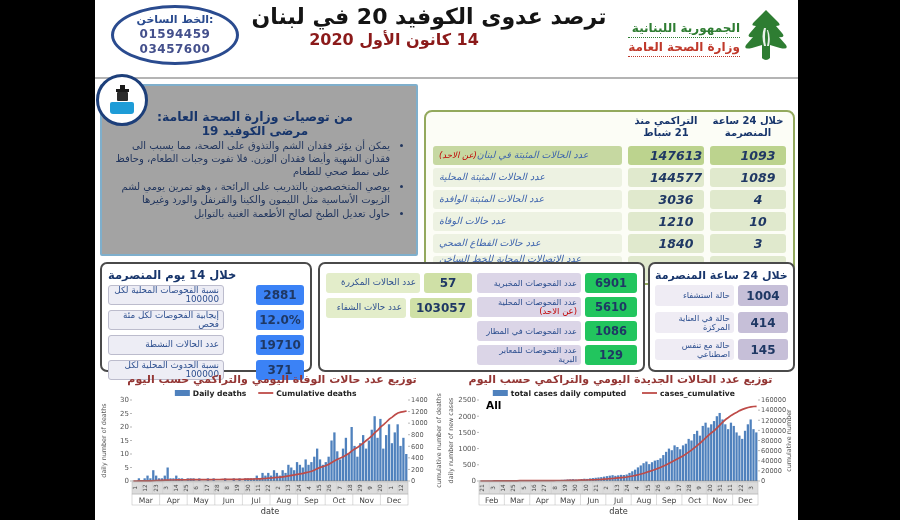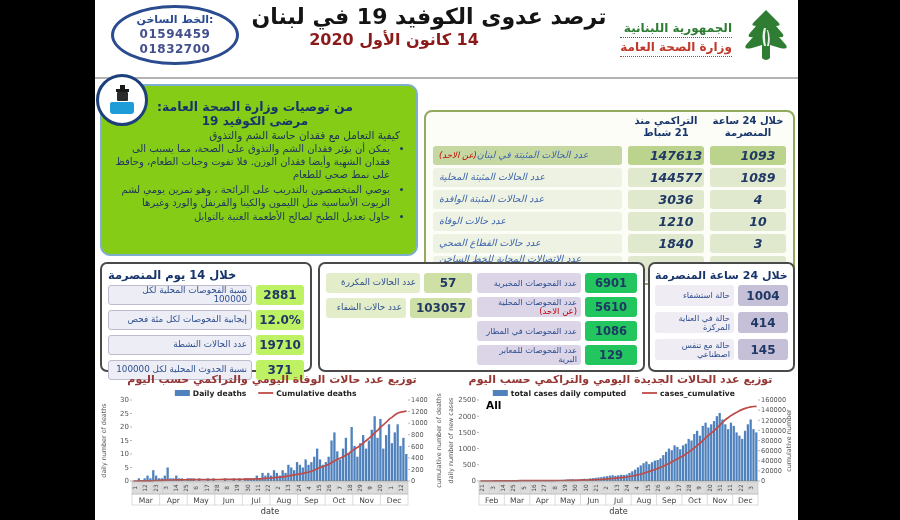--- a/index.html
+++ b/index.html
@@ -8,29 +8,29 @@
   .content{position:absolute;left:95px;top:0;width:703px;height:520px;background:#fff;}
 
   
   .hotline{position:absolute;left:16px;top:5px;width:128px;height:60px;border:3px solid #2a4b8f;
     border-radius:50%;display:flex;flex-direction:column;align-items:center;justify-content:center;
     color:#2a4b8f;font-weight:bold;font-size:11px;line-height:1.25;background:#fff;}
   .hotline .num{color:#44508c;font-size:12px;font-weight:600;letter-spacing:.5px;}
   .main-title{position:absolute;left:150px;top:4px;width:368px;text-align:center;}
   .main-title .t1{font-size:22px;color:#141414;font-weight:600;direction:rtl;}
   .main-title .t2{font-size:16px;color:#8b1a1a;font-weight:bold;direction:rtl;margin-top:1px;padding-right:70px;}
-  .gov-logo{position:absolute;right:6px;top:8px;display:flex;align-items:center;gap:8px;}
+  .gov-logo{position:absolute;right:6px;top:8px;display:flex;align-items:center;gap:0;}
   .gov-logo .txt{text-align:right;direction:rtl;line-height:1.5;}
   .gov-logo .g1{color:#2e7d32;font-weight:bold;font-size:12px;border-bottom:1px dotted #2e7d32;}
   .gov-logo .g2{color:#c0392b;font-weight:bold;font-size:12px;border-bottom:1px dotted #c0392b;}
   .hdr-divider{position:absolute;left:0;top:77px;width:703px;height:2px;background:#b4b4b4;}
 
   
-  .reco{position:absolute;left:5px;top:84px;width:318px;height:172px;background:#84cc16;
-    border:2px solid #7fafcc;border-radius:10px;padding:13px 16px 4px 8px;direction:rtl;color:#1c2f55;}
+  .reco{position:absolute;left:5px;top:84px;width:318px;height:172px;background:#a3a3a3;
+    border:2px solid #7fafcc;border-radius:2px;padding:23px 16px 4px 8px;direction:rtl;color:#1c2f55;}
   .reco .rt{font-size:12.5px;font-weight:bold;color:#17356b;text-align:center;}
   .reco .rs{font-size:12px;font-weight:bold;color:#17356b;text-align:center;}
   .reco .ri{font-size:10.5px;margin-top:1px;}
   .reco ul{margin:1px 10px 0 0;padding:0;list-style:disc;}
   .reco li{font-size:10px;line-height:1.32;color:#22365e;margin-bottom:1px;}
   .reco-icon{position:absolute;left:1px;top:74px;width:52px;height:52px;border-radius:50%;
     background:#fff;border:3px solid #1d3f7a;display:flex;align-items:center;justify-content:center;z-index:5;}
 
   
   .gtable{position:absolute;left:329px;top:82px;width:371px;height:175px;background:#fcfdf6;
@@ -53,21 +53,21 @@
   
   .mbox{position:absolute;top:262px;background:#fff;border:2px solid #4a4a4a;border-radius:7px;}
   .mbox .mh{font-size:11.5px;font-weight:bold;color:#17356b;text-align:left;direction:rtl;margin:2px 0 3px;}
   .prow{display:flex;gap:4px;margin-bottom:5px;height:20px;}
   .prow .plbl{flex:1;border-radius:3px;font-size:8.8px;color:#2d4f8f;direction:rtl;
     display:flex;flex-direction:column;justify-content:center;text-align:right;padding:0 4px;line-height:1.05;}
   .prow .pval{border-radius:3px;color:#1f3864;font-weight:bold;font-size:12px;
     display:flex;align-items:center;justify-content:center;min-width:48px;padding:0 6px;}
   .box14{left:5px;width:212px;height:110px;padding:2px 6px;}
   .box14 .plbl{background:#ededf5;border:1px solid #bcbccd;}
-  .box14 .pval{background:#bef264;width:48px;}
+  .box14 .pval{background:#3b82f6;width:48px;margin-left:28px;}
   .boxct{left:223px;width:327px;height:110px;padding:9px 6px;display:flex;gap:5px;}
   .colA{width:146px;}
   .colB{flex:1;}
   .colA .plbl{background:#e3edca;}
   .colA .pval{background:#cfe0a6;}
   .colB .plbl{background:#dbd5e7;font-size:8.3px;}
   .colB .pval{background:#22c55e;min-width:52px;font-size:11.5px;}
   .colB .prow{margin-bottom:4px;}
   .box24{left:553px;width:147px;height:110px;padding:3px 5px;}
   .box24 .mh{font-size:11px;}
@@ -84,24 +84,24 @@
 </style>
 </head>
 <body>
 
 <div class="stage">
   <div class="content">
 
     <div class="hotline">
       <div>الخط الساخن:</div>
       <div class="num">01594459</div>
-      <div class="num">01832700</div>
+      <div class="num">03457600</div>
     </div>
     <div class="main-title">
-      <div class="t1">ترصد عدوى الكوفيد 19 في لبنان</div>
+      <div class="t1">ترصد عدوى الكوفيد 20 في لبنان</div>
       <div class="t2">14 كانون الأول 2020</div>
     </div>
     <div class="gov-logo">
       <div class="txt">
         <div class="g1">الجمهورية اللبنانية</div>
         <div class="g2">وزارة الصحة العامة</div>
       </div>
       <span>
         <svg width="52" height="56" viewBox="0 0 52 56">
           <path fill="#2e7d32" d="M26 2 L14 14 Q10 18 16 18 L10 25 Q6 30 13 29 L6 37 Q3 42 12 40 L22 37 L22 50 Q26 54 30 50 L30 37 L40 40 Q49 42 46 37 L39 29 Q46 30 42 25 L36 18 Q42 18 38 14 Z"></path>
@@ -115,21 +115,20 @@
       <svg width="28" height="32" viewBox="0 0 28 32">
         <rect x="12" y="1" width="5" height="4" fill="#1a1a1a"></rect>
         <rect x="8" y="5" width="13" height="3" fill="#1a1a1a"></rect>
         <rect x="9" y="8" width="11" height="9" rx="1" fill="#2b2b2b"></rect>
         <path d="M4 18 h20 a2 2 0 0 1 2 2 v7 a3 3 0 0 1-3 3 h-18 a3 3 0 0 1-3-3 v-7 a2 2 0 0 1 2-2 Z" fill="#1e9cd7"></path>
       </svg>
     </div>
     <div class="reco">
       <div class="rt">من توصيات وزارة الصحة العامة:</div>
       <div class="rs">مرضى الكوفيد 19</div>
-      <div class="ri">كيفية التعامل مع فقدان حاسة الشم والتذوق</div>
       <ul id="reco-list">
           <li>يمكن أن يؤثر فقدان الشم والتذوق على الصحة، مما يسبب الى فقدان الشهية وأيضا فقدان الوزن. فلا تفوت وجبات الطعام، وحافظ على نمط صحي للطعام</li>
           <li>يوصي المتخصصون بالتدريب على الرائحة ، وهو تمرين يومي لشم الزيوت الأساسية مثل الليمون والكينا والقرنفل والورد وغيرها</li>
           <li>حاول تعديل الطبخ لصالح الأطعمة الغنية بالتوابل</li>
         </ul>
     </div>
 
     <div class="gtable">
       <div class="ghead">
         <div class="sp"></div>

